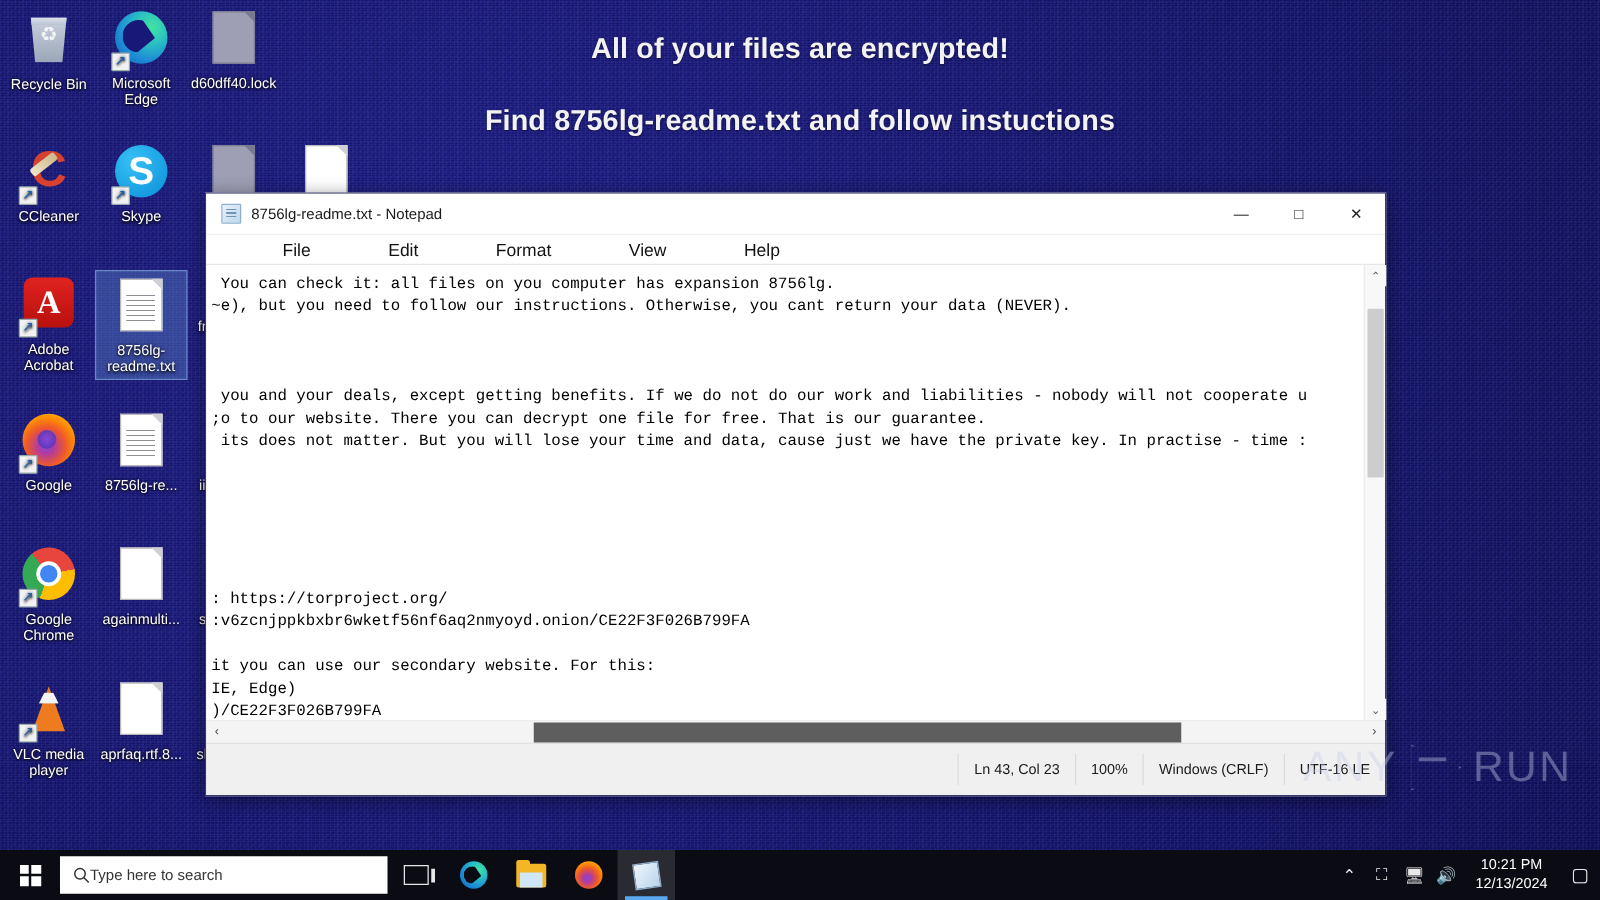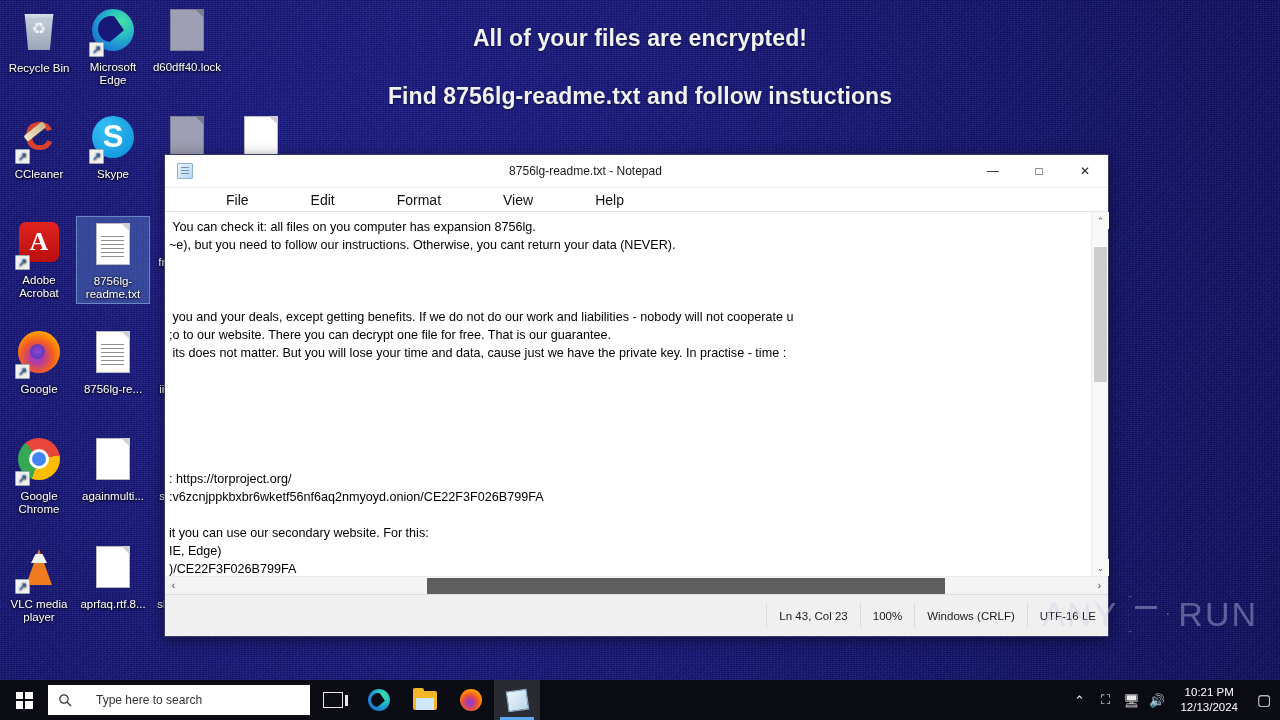--- a/index.html
+++ b/index.html
@@ -183,21 +183,21 @@
 
   
   #notepad {
     position: absolute; left: 164px; top: 154px; width: 945px; height: 483px;
     background: #ffffff; border: 1px solid #3a3a6a;
     box-shadow: 0 3px 14px rgba(0,0,0,.45);
     display: flex; flex-direction: column;
   }
   #np-titlebar {
     height: 33px; background: #ffffff; display: flex; align-items: center;
-    border-bottom: 1px solid #f0f0f0; flex: 0 0 auto; text-align: center;
+    border-bottom: 1px solid #f0f0f0; flex: 0 0 auto;
   }
   #np-title-icon {
     width: 16px; height: 16px; margin: 0 8px 0 12px; position: relative;
     background: linear-gradient(135deg,#e9f2fb,#bcd6ee);
     border: 1px solid #8fb0cd; border-radius: 1px;
   }
   #np-title-icon::after {
     content: ""; position: absolute; left: 3px; top: 3px; right: 3px; height: 8px;
     background: repeating-linear-gradient(180deg,#6f93b4 0 1px, transparent 1px 3px);
   }
@@ -211,21 +211,21 @@
     background: #ffffff; border-bottom: 1px solid #e6e6e6; flex: 0 0 auto;
   }
   .menu-item { font-size: 14px; color: #111; padding: 3px 8px; margin-left: 46px; }
 
   #np-body { flex: 1 1 auto; display: flex; position: relative; min-height: 0; }
   #np-text {
     flex: 1 1 auto; overflow: hidden; position: relative;
     background: #ffffff; padding: 6px 0 0 0;
   }
   #np-text pre {
-    font-family: Liberation Sans, sans-serif;
+    font-family: Liberation Mono, monospace;
     font-size: 12.6px; line-height: 18px; color: #000;
     white-space: pre; margin: 0; padding-left: 4px;
   }
   
   #np-vscroll {
     width: 17px; background: #f8f8f8; border-left: 1px solid #ececec;
     flex: 0 0 auto; position: relative;
   }
   .vs-arrow {
     height: 17px; display: flex; align-items: center; justify-content: center;
@@ -289,21 +289,21 @@
   #start-button {
     width: 48px; height: 40px; display: flex; align-items: center; justify-content: center;
   }
   .win-logo {
     width: 17px; height: 17px;
     display: grid; grid-template-columns: 1fr 1fr; grid-template-rows: 1fr 1fr; gap: 2px;
   }
   .win-logo span { background: #ffffff; display: block; }
   #search-box {
     width: 262px; height: 30px; background: #ffffff; margin-left: 0;
-    display: flex; align-items: center; padding-left: 10px; gap: 24px;
+    display: flex; align-items: center; padding-left: 10px; gap: 0;
   }
   #search-placeholder { font-size: 12px; color: #333; }
   .tb-icon {
     width: 46px; height: 40px; display: flex; align-items: center; justify-content: center;
     position: relative;
   }
   .tb-icon.active { background: rgba(255,255,255,.13); }
   .tb-icon.active::after {
     content: ""; position: absolute; left: 6px; right: 6px; bottom: 0; height: 3px;
     background: #5aa9f0;

